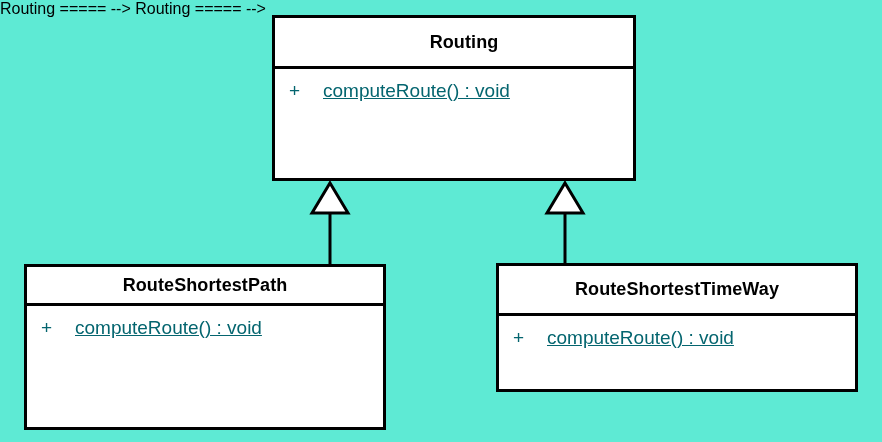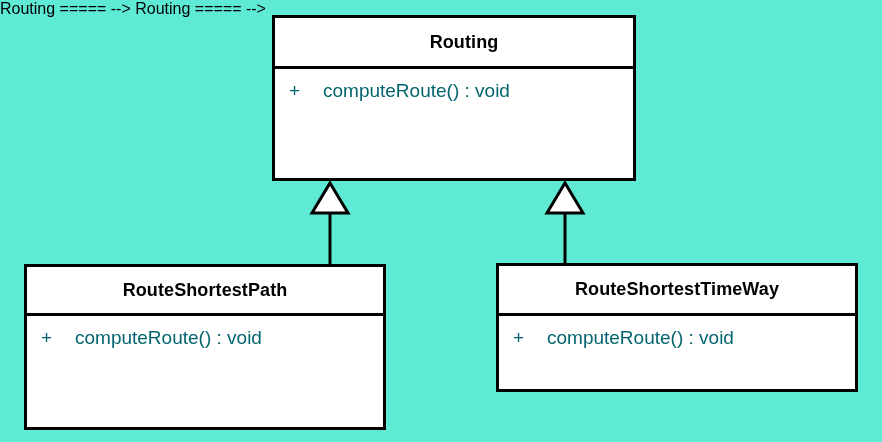--- a/index.html
+++ b/index.html
@@ -58,39 +58,40 @@
   .uml-visibility {
     display: inline-block;
     width: 48px;
     padding-left: 14px;
     box-sizing: border-box;
     font-size: 19px;
     color: #04656f;
   }
   .uml-signature {
     display: inline-block;
+    text-decoration: underline;
   }
 
   
   #class-routing {
     left: 272px;
     top: 15px;
     width: 364px;
     height: 166px;
   }
   #class-routing .uml-header { height: 51px; padding-left: 20px; }
 
   
   #class-route-shortest-path {
     left: 24px;
     top: 264px;
     width: 362px;
     height: 166px;
   }
-  #class-route-shortest-path .uml-header { height: 49px; }
+  #class-route-shortest-path .uml-header { height: 39px; }
 
   
   #class-route-shortest-time-way {
     left: 496px;
     top: 263px;
     width: 362px;
     height: 129px;
   }
   #class-route-shortest-time-way .uml-header { height: 50px; }
 

